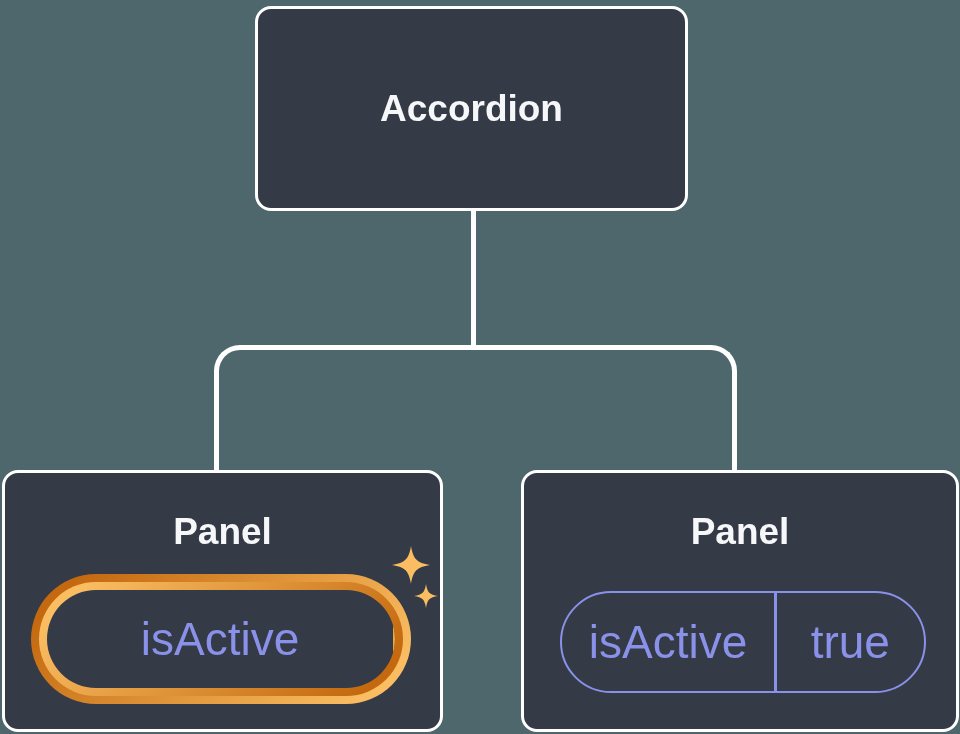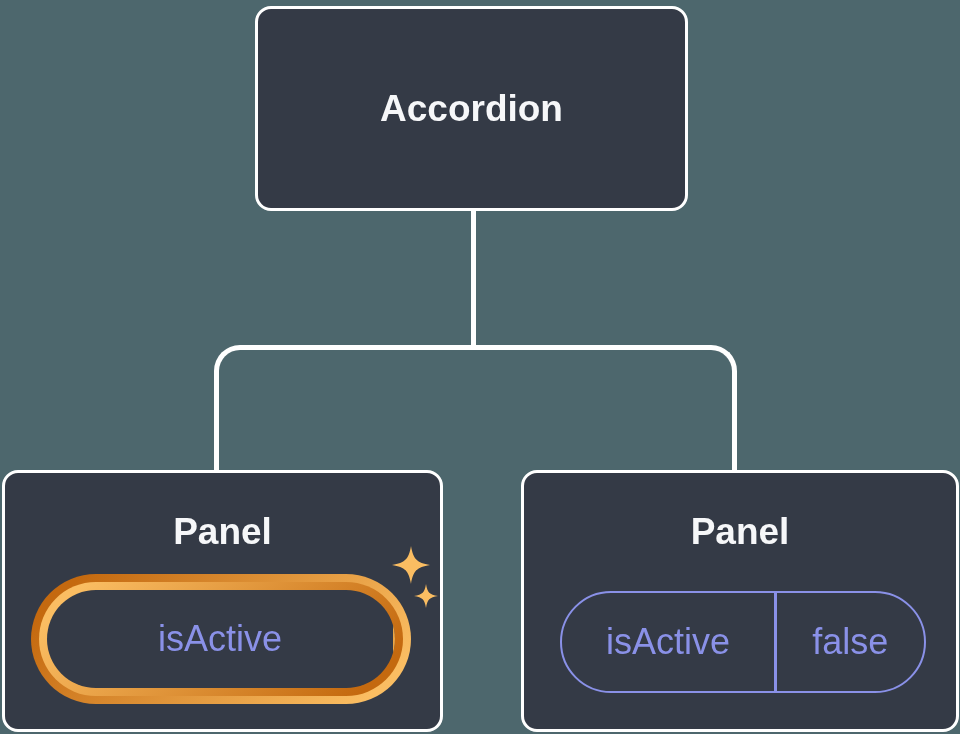--- a/index.html
+++ b/index.html
@@ -50,21 +50,21 @@
   .pill-highlight-inner{
     width:100%;height:100%;border-radius:999px;padding:8px;
     background:linear-gradient(135deg,var(--gold) 10%,var(--orange) 90%);
   }
   .pill-core{
     width:100%;height:100%;border-radius:999px;background:var(--card);
     display:flex;align-items:stretch;overflow:hidden;
   }
   .pill-cell{
     display:flex;align-items:center;justify-content:center;
-    color:var(--purple);font-size:36px;
+    color:var(--purple);font-size:46px;
   }
   .pill-cell.name{flex:1.55;}
   .pill-cell.value{flex:1;}
   .pill-core .pill-cell.value{font-weight:700;}
   .pill-divider-gold{width:2px;background:var(--divider-gold);}
   
   .pill-plain{
     position:absolute;left:36px;top:118px;width:366px;height:102px;
     border:2.5px solid var(--purple);border-radius:999px;
     display:flex;align-items:stretch;overflow:hidden;
@@ -102,17 +102,17 @@
       <path fill="#fabd62" d="M38 41 C39.4 49.6 41.4 51.6 50 53 C41.4 54.4 39.4 56.4 38 65 C36.6 56.4 34.6 54.4 26 53 C34.6 51.6 36.6 49.6 38 41 Z"></path>
     </svg>
   </div>
 
   <div class="card panel panel-right">
     <div class="panel-title">Panel</div>
 
     <div class="pill-plain">
       <div class="pill-cell name">isActive</div>
       <div class="pill-divider-purple"></div>
-      <div class="pill-cell value">false</div>
+      <div class="pill-cell value">true</div>
     </div>
   </div>
 
 </div>
 
 </body></html>

